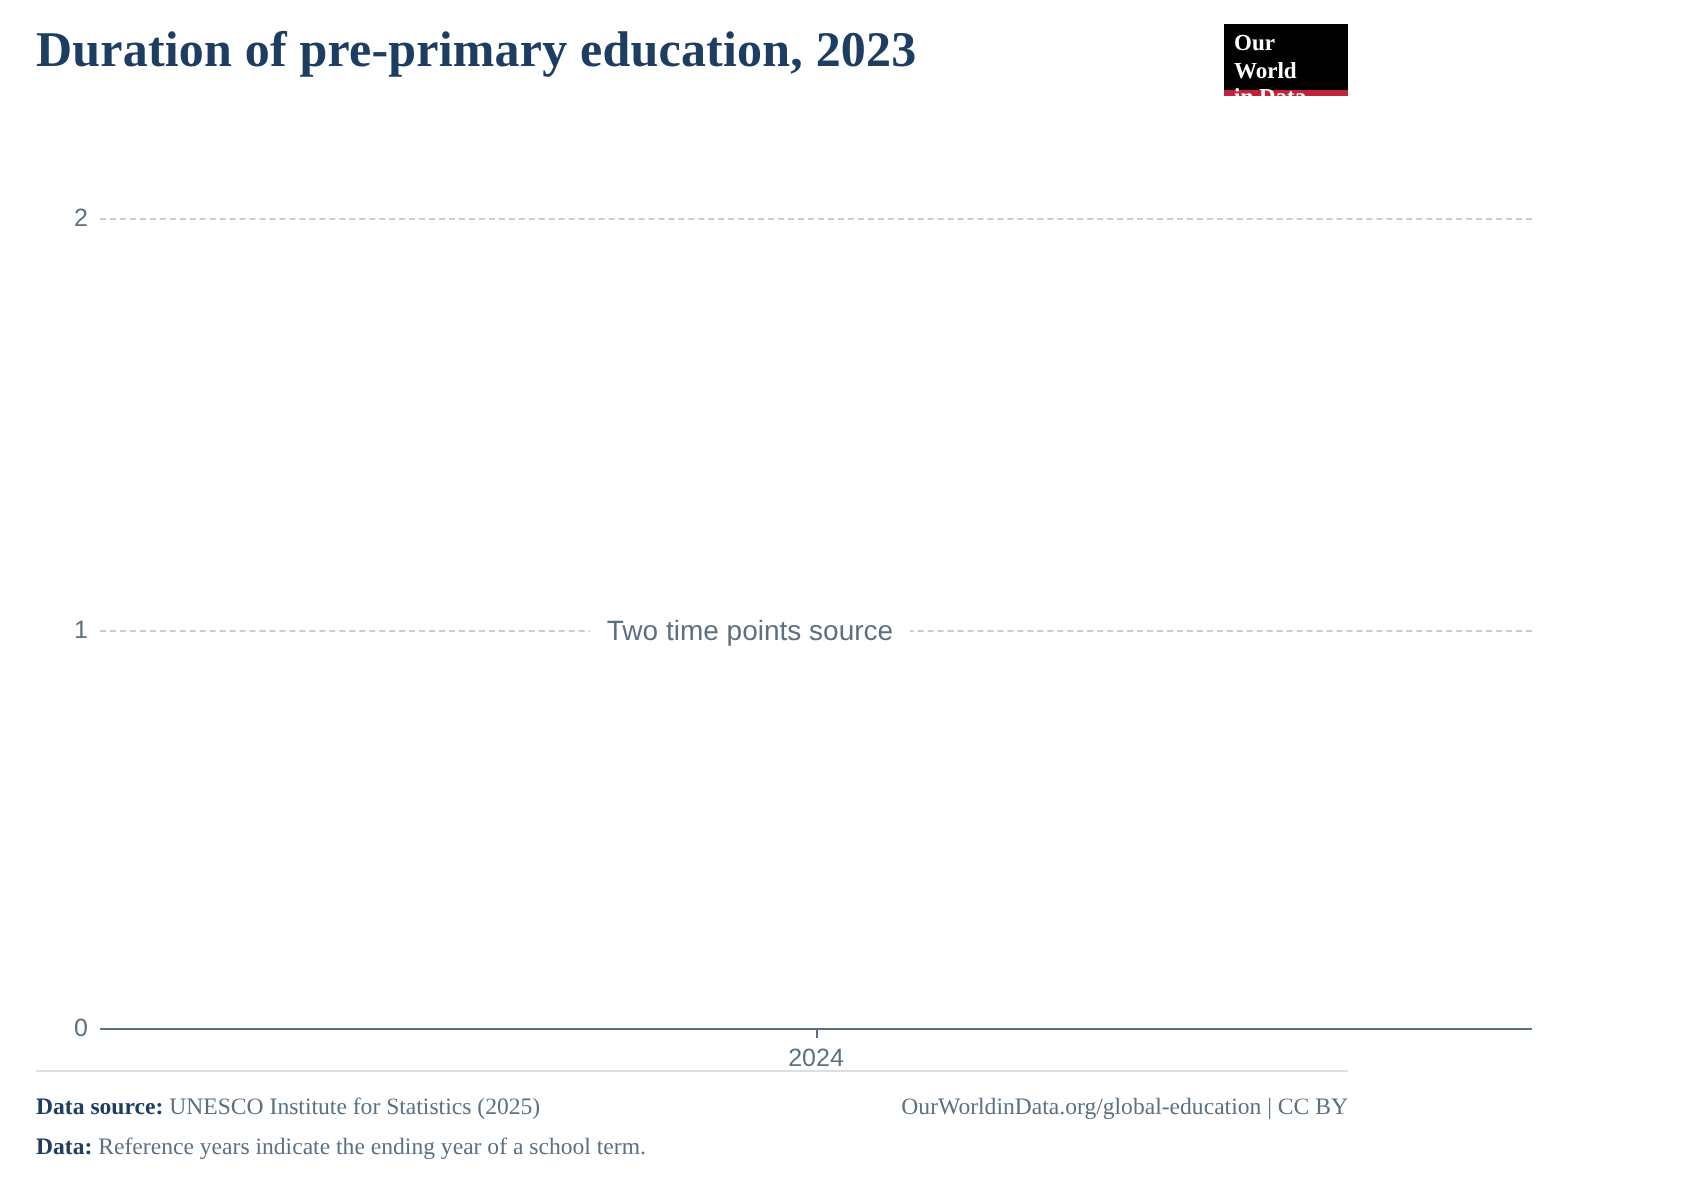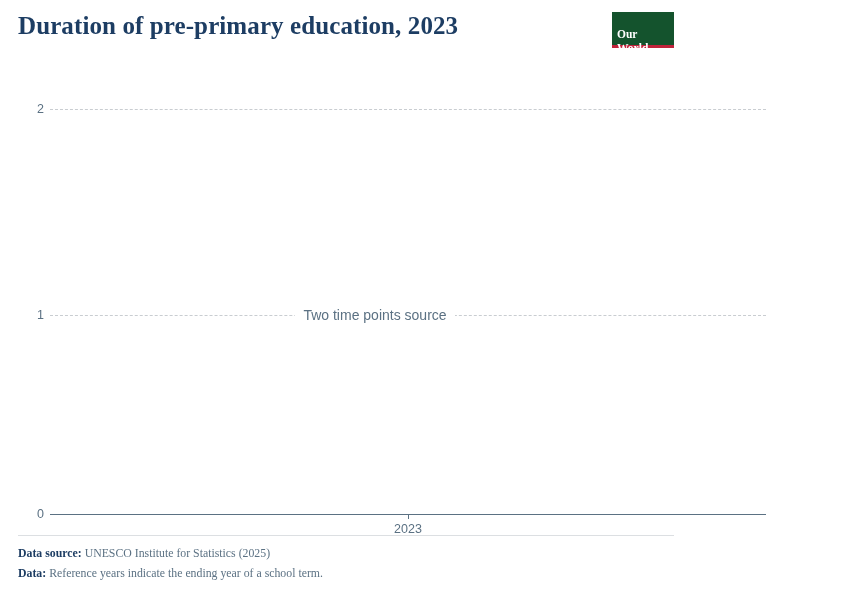--- a/index.html
+++ b/index.html
@@ -44,29 +44,29 @@
     margin: 0;
     font-weight: 400;
   }
   
   .owid-logo {
     position: absolute;
     right: 0;
     top: 0;
     width: 62px;
     height: 36px;
-    background: #14532d;
+    background: #000000;
     color: #ffffff;
     font-family: "Liberation Serif", serif;
     font-weight: bold;
     font-size: 11.5px;
     line-height: 1.18;
     text-align: left;
     box-sizing: border-box;
-    padding: 16px 5px 0 5px;
+    padding: 4px 5px 0 5px;
     border-bottom: 3px solid #c0233b;
   }
   .owid-logo span {
     display: block;
   }
   
   .chart-area {
     position: absolute;
     left: 18px;
     top: 96px;
@@ -184,30 +184,31 @@
       <div class="ytick" style="top: 219px;">1</div>
 
       <div class="msg" style="top: 219px;">
         <span class="msg-inner">Two time points source</span>
       </div>
 
       <div class="axis-line" style="top: 418px;"></div>
       <div class="ytick" style="top: 418px;">0</div>
 
       <div class="xtick-mark" style="left: 390px; top: 418px;"></div>
-      <div class="xtick-label" style="left: 390px; top: 426px;">2023</div>
+      <div class="xtick-label" style="left: 390px; top: 426px;">2024</div>
     </div>
   </div>
 
   <div class="footer">
     <div class="divider"></div>
 
     <div class="footer-row">
       <b>Data source:</b>
       <span>UNESCO Institute for Statistics (2025)</span>
+      <span class="footer-right">OurWorldinData.org/global-education | CC BY</span>
     </div>
 
     <div class="footer-row">
       <b>Data:</b>
       <span>Reference years indicate the ending year of a school term.</span>
     </div>
   </div>
 
 </div>
 

